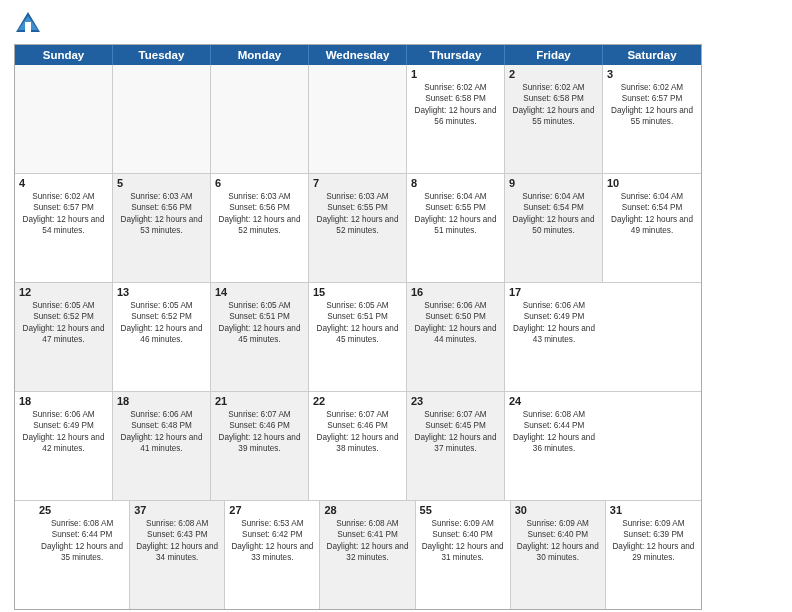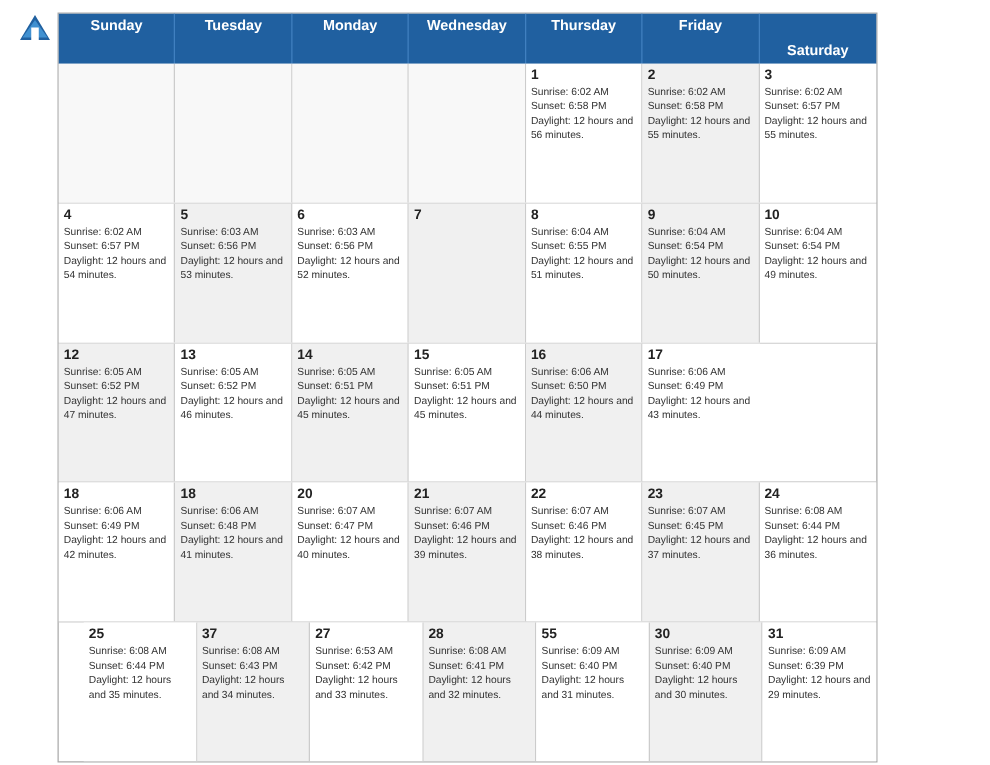--- a/index.html
+++ b/index.html
@@ -7,21 +7,21 @@
       font-family: Arial, sans-serif;
       background: #fff;
       width: 792px;
       height: 612px;
       overflow: hidden;
     }
     .page {
       width: 716px;
       height: 612px;
       display: flex;
-      flex-direction: row;
+      flex-direction: column;
       padding: 10px 14px 2px 14px;
     }
     .header {
       display: flex;
       justify-content: space-between;
       align-items: flex-start;
       margin-bottom: 6px;
     }
     .logo {
       display: flex;
@@ -64,21 +64,21 @@
       background: #2060a0;
     }
     .cal-header-cell {
       color: #fff;
       font-size: 11.5px;
       font-weight: bold;
       text-align: center;
       padding: 4px 2px;
       border-right: 1px solid #4080c0;
     }
-    .cal-header-cell:last-child { border-right: none; margin-top: 20px; }
+    .cal-header-cell:last-child { border-right: none; }
     .cal-body {
       flex: 1;
       display: flex;
       flex-direction: column;
     }
     .cal-week {
       flex: 1;
       display: grid;
       grid-template-columns: repeat(7, 1fr);
       border-bottom: 1px solid #ccc;
@@ -98,20 +98,21 @@
     .day-num {
       font-size: 11px;
       font-weight: bold;
       color: #222;
       margin-bottom: 2px;
     }
     .cell-info {
       font-size: 8.2px;
       line-height: 1.4;
       color: #333;
+      text-align: center;
     }
   </style>
 </head>
 <body>
 
 <div class="page">
   <div class="header">
     <div class="logo">
       <svg class="logo-icon" viewBox="0 0 28 28">
         <polygon points="14,2 26,22 2,22" fill="#2060a0"></polygon>
@@ -184,20 +185,24 @@
           </div>
           <div class="cal-cell">
             <div class="day-num">6</div>
             <div class="cell-info">Sunrise: 6:03 AM
 Sunset: 6:56 PM
 Daylight: 12 hours
 and 52 minutes.</div>
           </div>
           <div class="cal-cell shaded">
             <div class="day-num">7</div>
+            <div class="cell-info">Sunrise: 6:03 AM
+Sunset: 6:55 PM
+Daylight: 12 hours
+and 52 minutes.</div>
           </div>
           <div class="cal-cell">
             <div class="day-num">8</div>
             <div class="cell-info">Sunrise: 6:04 AM
 Sunset: 6:55 PM
 Daylight: 12 hours
 and 51 minutes.</div>
           </div>
           <div class="cal-cell shaded">
             <div class="day-num">9</div>
@@ -265,27 +270,20 @@
 Sunset: 6:49 PM
 Daylight: 12 hours
 and 42 minutes.</div>
           </div>
           <div class="cal-cell shaded">
             <div class="day-num">18</div>
             <div class="cell-info">Sunrise: 6:06 AM
 Sunset: 6:48 PM
 Daylight: 12 hours
 and 41 minutes.</div>
-          </div>
-          <div class="cal-cell">
-            <div class="day-num">20</div>
-            <div class="cell-info">Sunrise: 6:07 AM
-Sunset: 6:47 PM
-Daylight: 12 hours
-and 40 minutes.</div>
           </div>
           <div class="cal-cell shaded">
             <div class="day-num">21</div>
             <div class="cell-info">Sunrise: 6:07 AM
 Sunset: 6:46 PM
 Daylight: 12 hours
 and 39 minutes.</div>
           </div>
           <div class="cal-cell">
             <div class="day-num">22</div>

